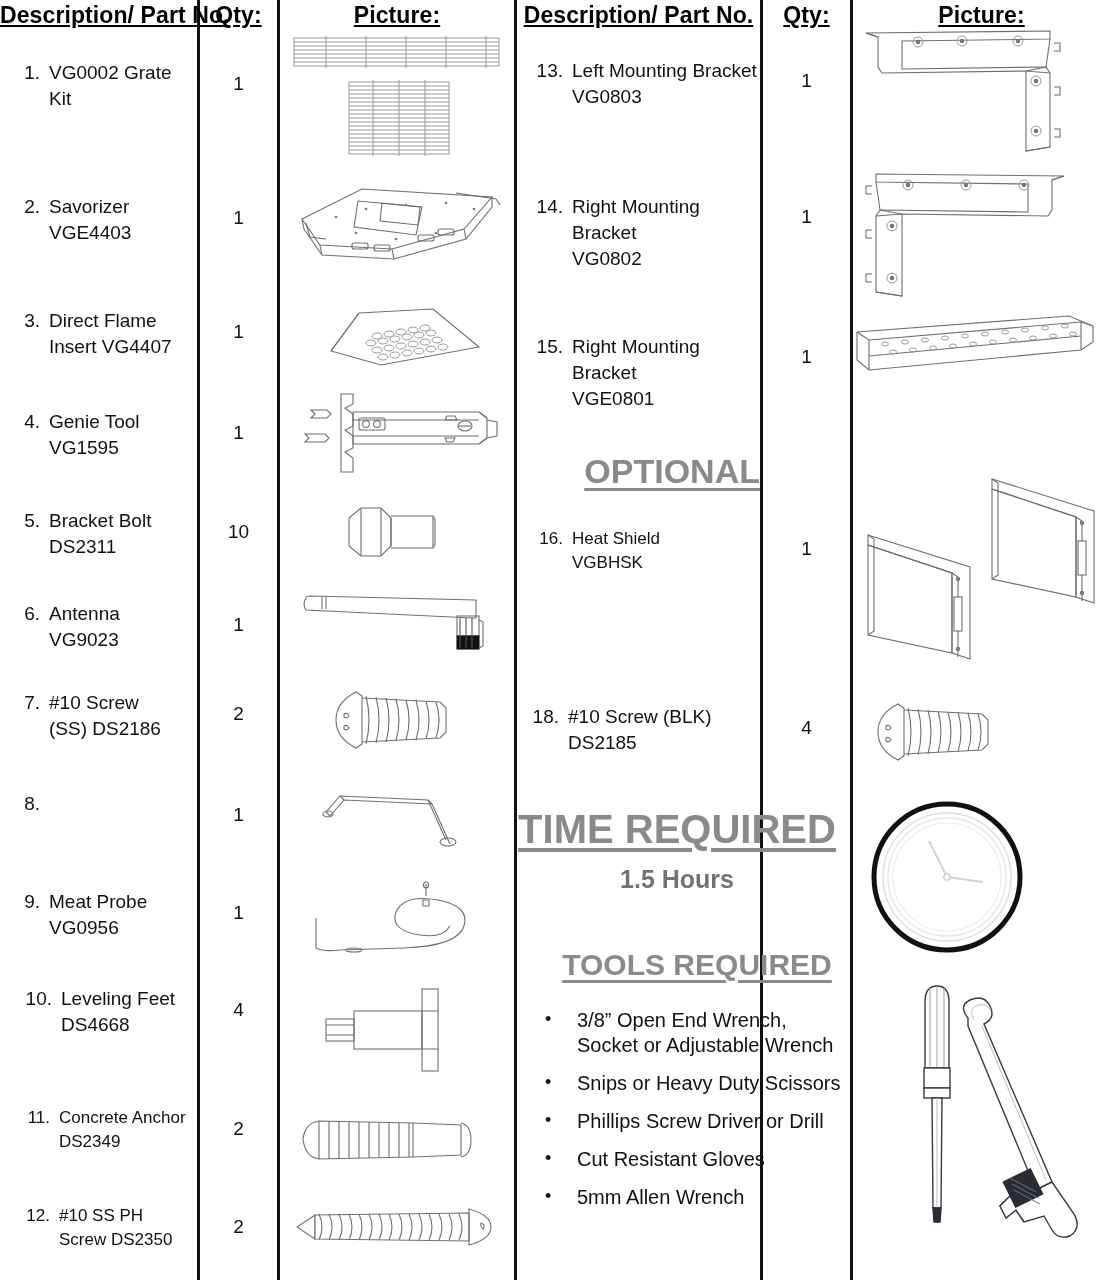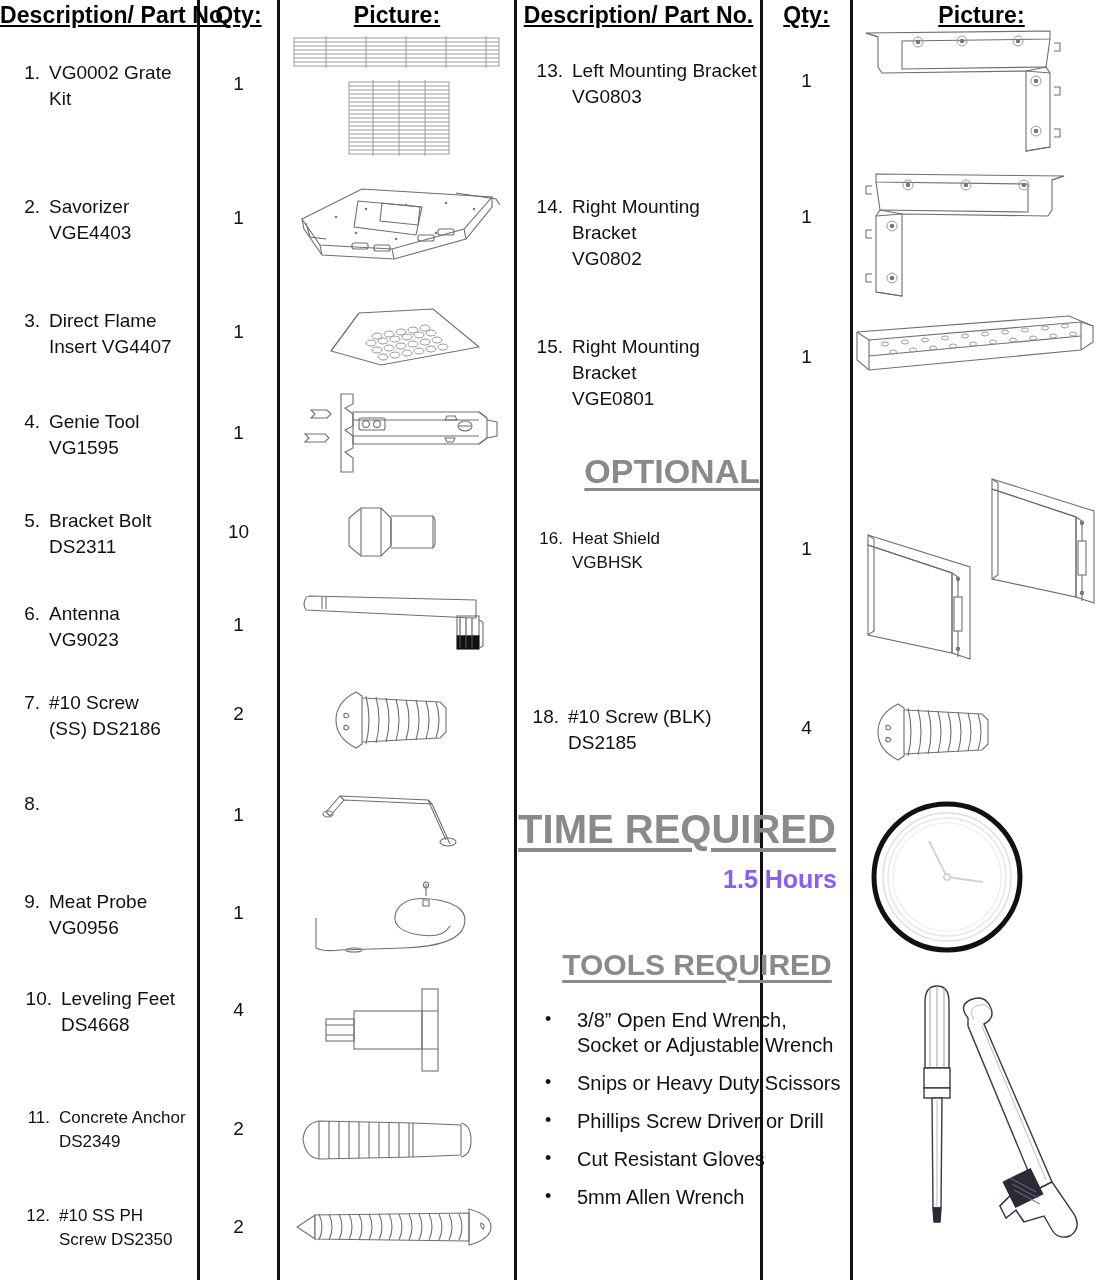--- a/index.html
+++ b/index.html
@@ -82,22 +82,22 @@
     white-space: nowrap;
   }
   #optional-heading { font-size: 34px; text-align: right; }
   #time-heading { font-size: 40px; }
   #tools-heading { font-size: 30px; }
 
   #time-value {
     position: absolute;
     font-size: 25px;
     font-weight: bold;
-    color: #8b5cf6;
-    text-align: right;
+    color: #737373;
+    text-align: center;
     white-space: nowrap;
   }
 
   
   #tools-list {
     position: absolute;
     left: 525px;
     top: 992px;
     width: 380px;
     margin: 16px;

